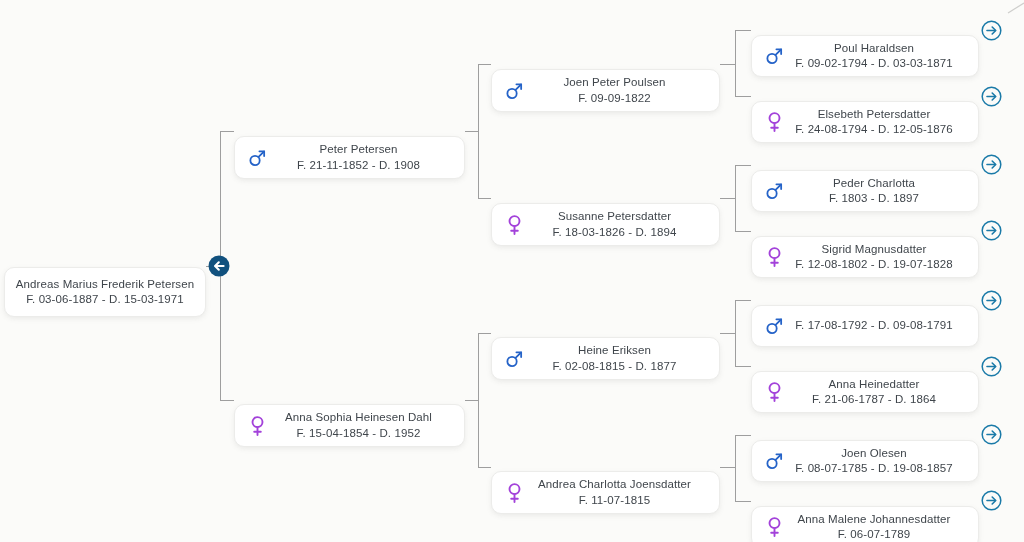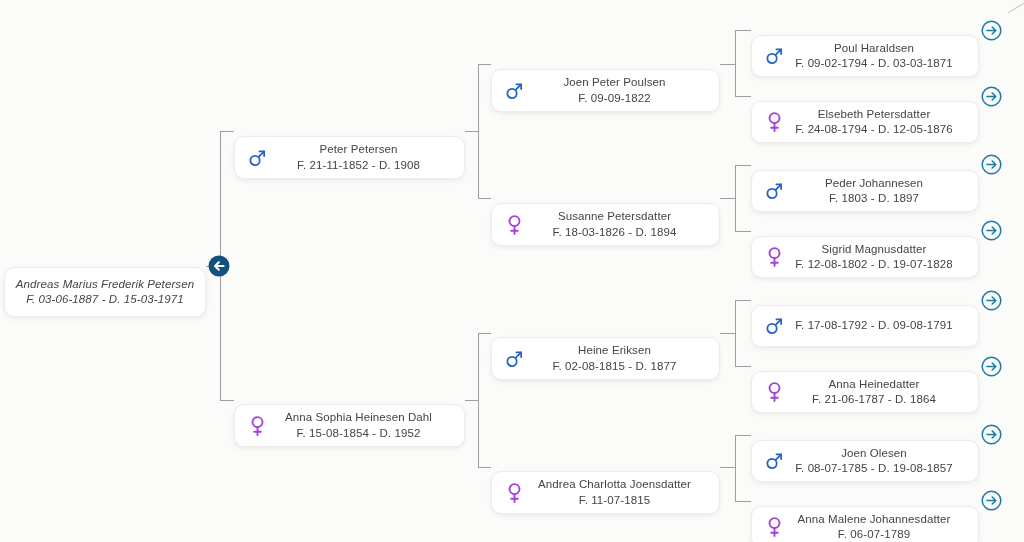--- a/index.html
+++ b/index.html
@@ -8,21 +8,21 @@
   .wires{position:absolute;left:0;top:0;}
   .card{
     position:absolute;box-sizing:border-box;background:#ffffff;
     border:1px solid #ececea;border-radius:10px;
     box-shadow:0 2px 5px rgba(120,120,120,.12);
     display:flex;flex-direction:column;justify-content:center;
     cursor:pointer;
     margin-top:26px;
   }
   .card .ctext{width:100%;box-sizing:border-box;text-align:center;padding-left:26px;padding-right:8px;}
-  .card.root .ctext{padding-left:8px;font-style:italic;}
+  .card.root .ctext{padding-left:8px;}
   .pname,.pdates{font-size:11.5px;line-height:15.5px;color:#3f454b;white-space:nowrap;letter-spacing:.1px;}
   .gicon{position:absolute;left:12px;top:50%;transform:translateY(-50%);width:20px;height:21px;display:flex;align-items:center;justify-content:center;}
   .gicon svg{display:block;}
   .gicon.male svg *{stroke:#2563c8;}
   .gicon.female svg *{stroke:#a342da;}
   .roundbtn{position:absolute;padding:0;margin:0;border:none;background:transparent;cursor:pointer;line-height:0;}
   .roundbtn svg{display:block;}
 </style>
 </head>
 <body>
@@ -66,21 +66,21 @@
   <div class="card" style="left:234px;top:378px;width:231px;height:43px">
     <span class="gicon female">
       <svg width="17" height="21" viewBox="0 0 17 21" fill="none" stroke-width="1.9" stroke-linecap="round">
           <circle cx="8.5" cy="6.6" r="5"></circle>
           <path d="M8.5 11.6 V19.6"></path>
           <path d="M5.2 16.3 H11.8"></path>
         </svg>
     </span>
     <div class="ctext">
       <div class="pname">Anna Sophia Heinesen Dahl</div>
-      <div class="pdates">F. 15-08-1854 - D. 1952</div>
+      <div class="pdates">F. 15-04-1854 - D. 1952</div>
     </div>
   </div>
 
   <div class="card" style="left:491px;top:43px;width:229px;height:43px">
     <span class="gicon male">
       <svg width="19" height="19" viewBox="0 0 20 20" fill="none" stroke-width="1.9" stroke-linecap="round" stroke-linejoin="round">
           <circle cx="7.4" cy="12.6" r="4.9"></circle>
           <path d="M11.1 8.9 L17 3"></path>
           <path d="M12 3 H17 V8"></path>
         </svg>
@@ -163,21 +163,21 @@
 
   <div class="card" style="left:751px;top:144px;width:228px;height:42px">
     <span class="gicon male">
       <svg width="19" height="19" viewBox="0 0 20 20" fill="none" stroke-width="1.9" stroke-linecap="round" stroke-linejoin="round">
           <circle cx="7.4" cy="12.6" r="4.9"></circle>
           <path d="M11.1 8.9 L17 3"></path>
           <path d="M12 3 H17 V8"></path>
         </svg>
     </span>
     <div class="ctext">
-      <div class="pname">Peder Johannesen</div>
+      <div class="pname">Peder Charlotta</div>
       <div class="pdates">F. 1803 - D. 1897</div>
     </div>
   </div>
 
   <div class="card" style="left:751px;top:210px;width:228px;height:42px">
     <span class="gicon female">
       <svg width="17" height="21" viewBox="0 0 17 21" fill="none" stroke-width="1.9" stroke-linecap="round">
           <circle cx="8.5" cy="6.6" r="5"></circle>
           <path d="M8.5 11.6 V19.6"></path>
           <path d="M5.2 16.3 H11.8"></path>

